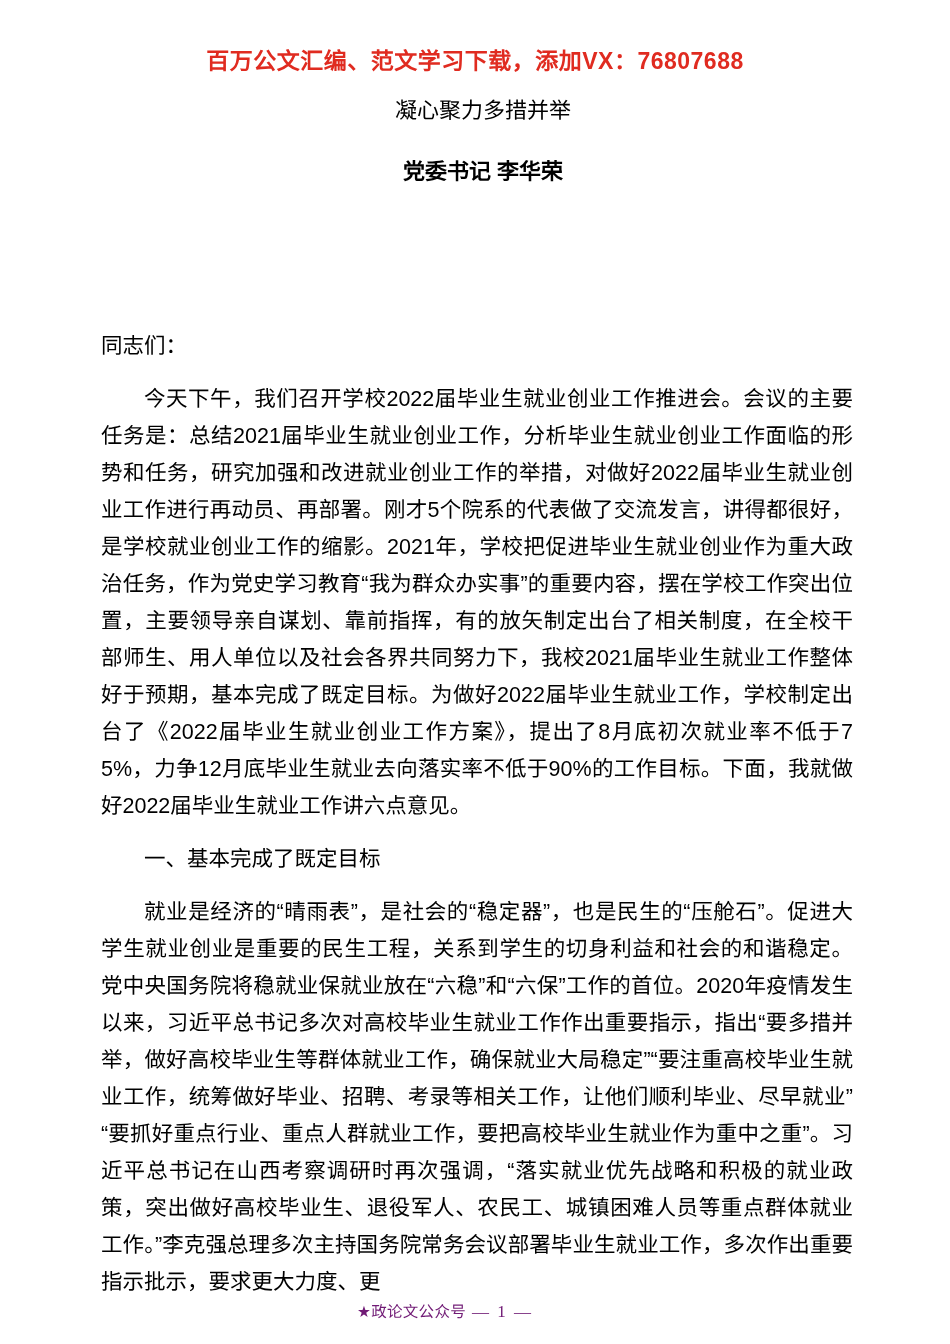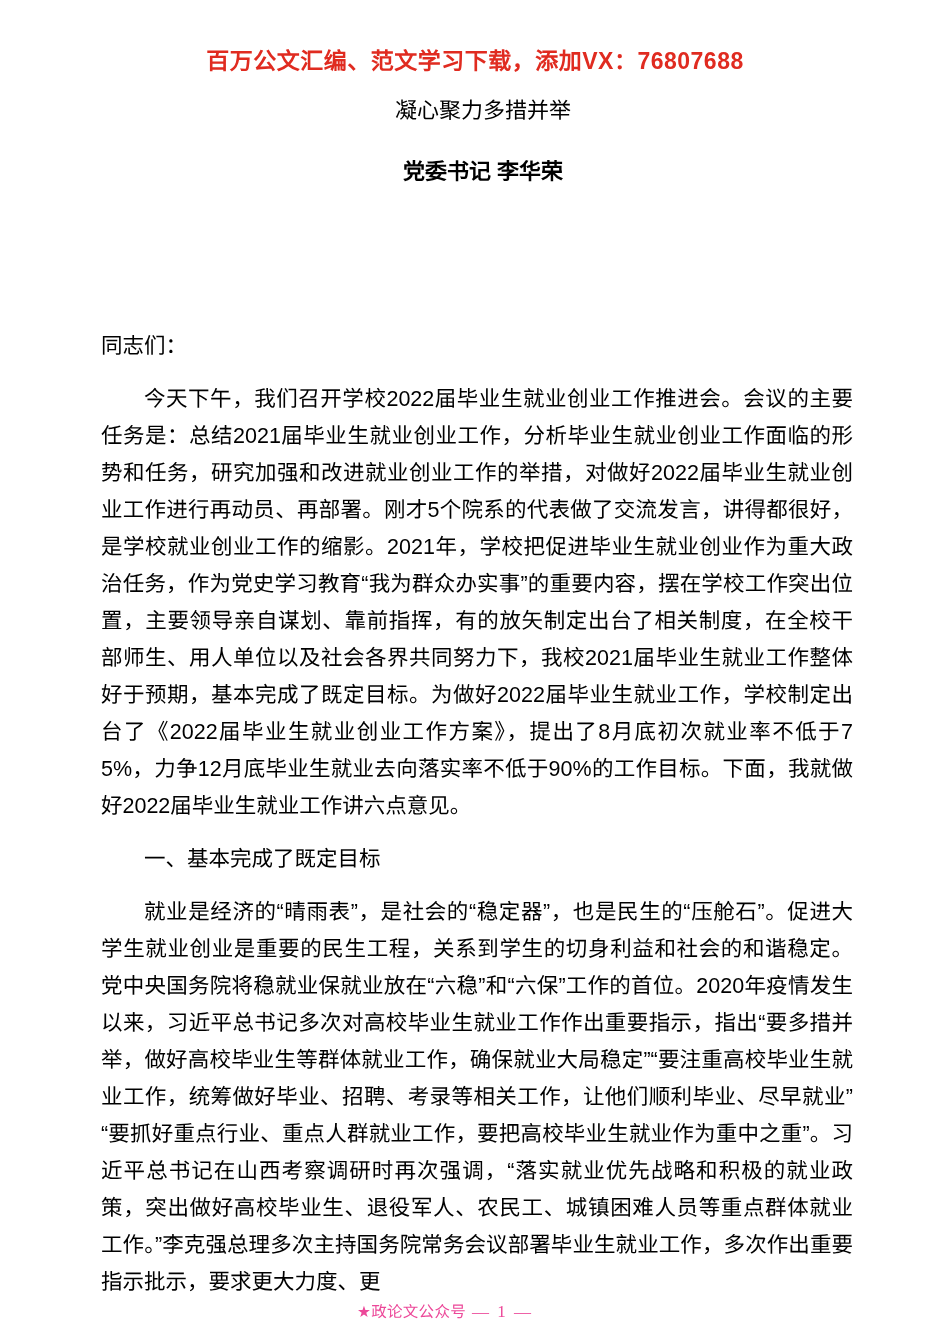--- a/index.html
+++ b/index.html
@@ -80,21 +80,21 @@
   
   .footer {
     position: absolute;
     bottom: 22px;
     left: 0;
     width: 950px;
     text-align: center;
     padding-right: 60px;
     box-sizing: border-box;
     font-size: 16px;
-    color: #ec4899;
+    color: #701a75;
     white-space: nowrap;
   }
 
   .footer .watermark {
     font-size: 15.5px;
     letter-spacing: 0.3px;
   }
 
   .footer .pageno {
     font-family: "Liberation Serif", "DejaVu Serif", serif;

